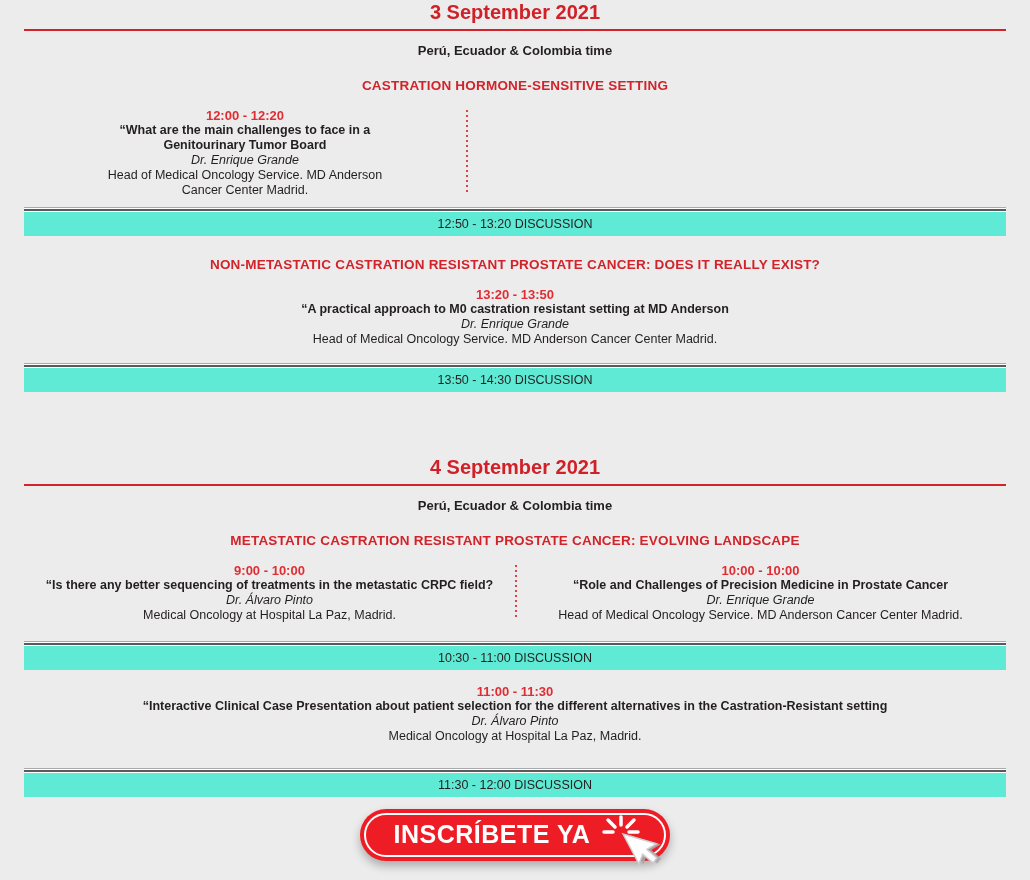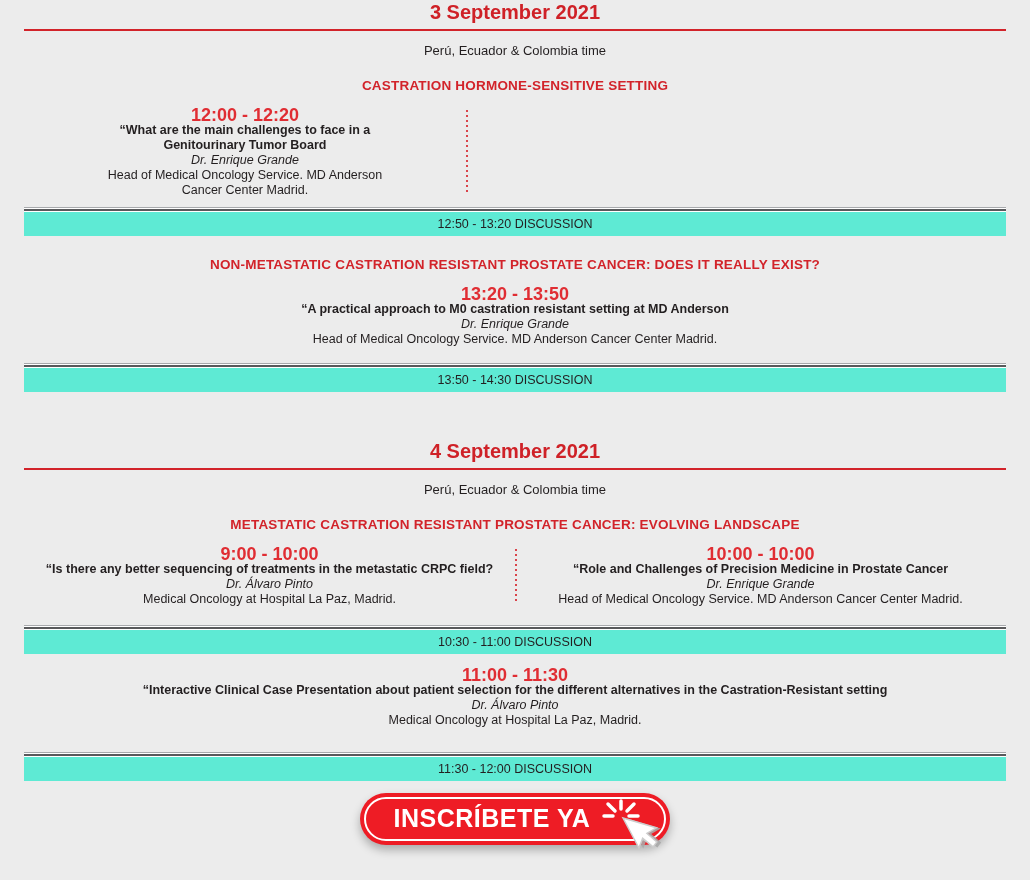--- a/index.html
+++ b/index.html
@@ -19,21 +19,21 @@
     font-size:20px;
     font-weight:bold;
     color:#cf2127;
     line-height:22px;
   }
   .redline{height:2px;background:#d2232a;margin-top:6px;}
   .tz{
     margin:12px 0 0 0;
     text-align:center;
     font-size:13px;
-    font-weight:normal;
+    font-weight:bold;
     line-height:15px;
   }
   .section-heading{
     margin:20px 0 0 0;
     text-align:center;
     font-size:13.5px;
     font-weight:bold;
     color:#d2232a;
     line-height:16px;
     letter-spacing:.2px;
@@ -48,21 +48,21 @@
     position:absolute;top:2px;bottom:6px;width:2px;
     background-image:repeating-linear-gradient(to bottom,#d9444b 0 2px,transparent 2px 5px);
   }
   .cols-45::after{left:45%;}
   .cols-50::after{left:50%;}
   .session{text-align:center;font-size:12.5px;line-height:15px;}
   .session .inner{margin:0 auto;}
   .w310{max-width:310px;}
   .w445{max-width:445px;}
   .session p{margin:0;}
-  .time{color:#e02d33;font-weight:bold;font-size:18px;}
+  .time{color:#e02d33;font-weight:bold;font-size:13px;}
   .title{font-weight:bold;}
   .speaker{font-style:italic;}
   .single{margin-top:14px;}
 
   
   .disc{margin-top:10px;}
   .disc-line{
     height:5px;
     background:linear-gradient(to bottom,#a7a9ac 0 1px,#ffffff 1px 2px,#58595b 2px 4px,#ffffff 4px 5px);
   }
@@ -72,21 +72,21 @@
     text-align:center;
     font-size:12.5px;
     color:#231f20;
   }
   .disc.after-grid{margin-top:9px;}
   .disc.mt16{margin-top:16px;}
   .disc.mt18{margin-top:18px;}
   .disc.mt24{margin-top:24px;}
   .section-heading.mt16{margin-top:21px;}
 
-  .day2{margin-top:48px;}
+  .day2{margin-top:64px;}
 
   
   .cta-row{margin-top:12px;text-align:center;}
   .btn{
     position:relative;
     display:inline-block;
     border:none;
     background:#ee1c25;
     color:#fff;
     height:52px;

